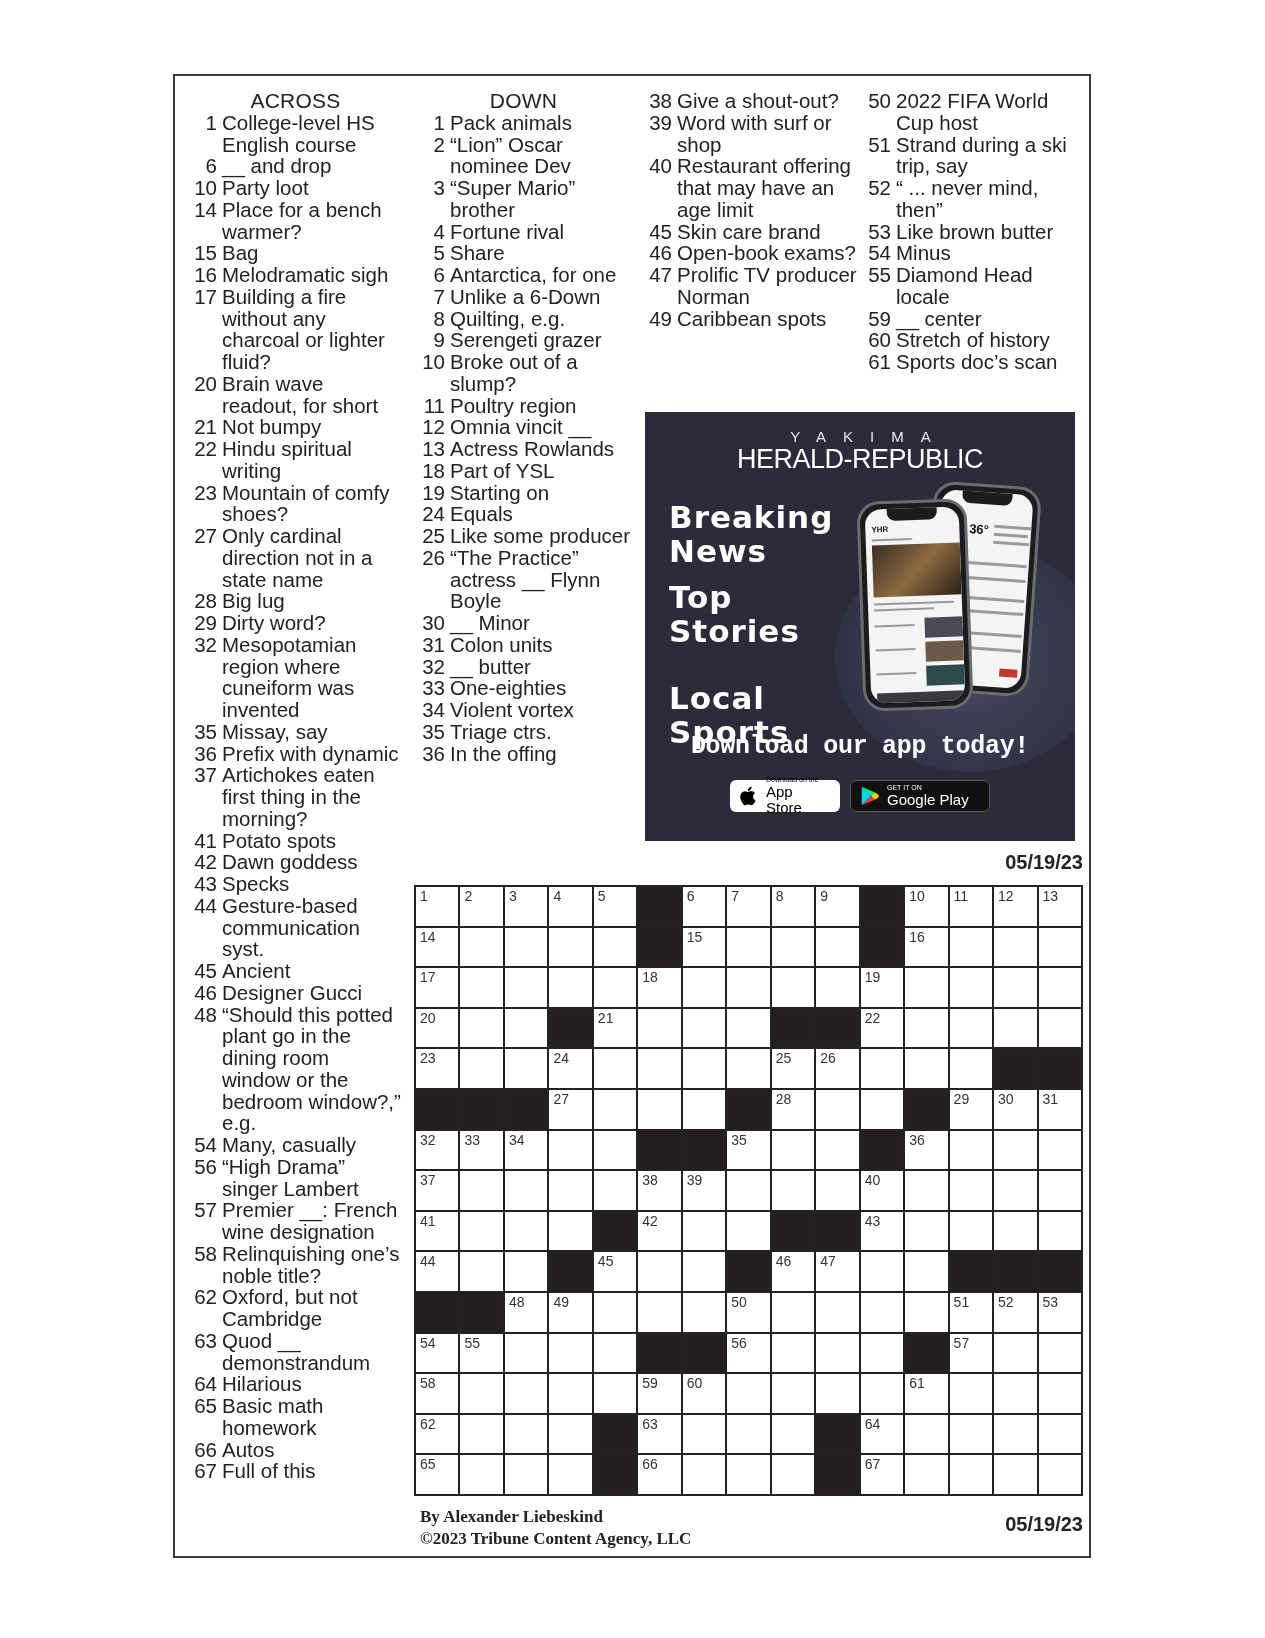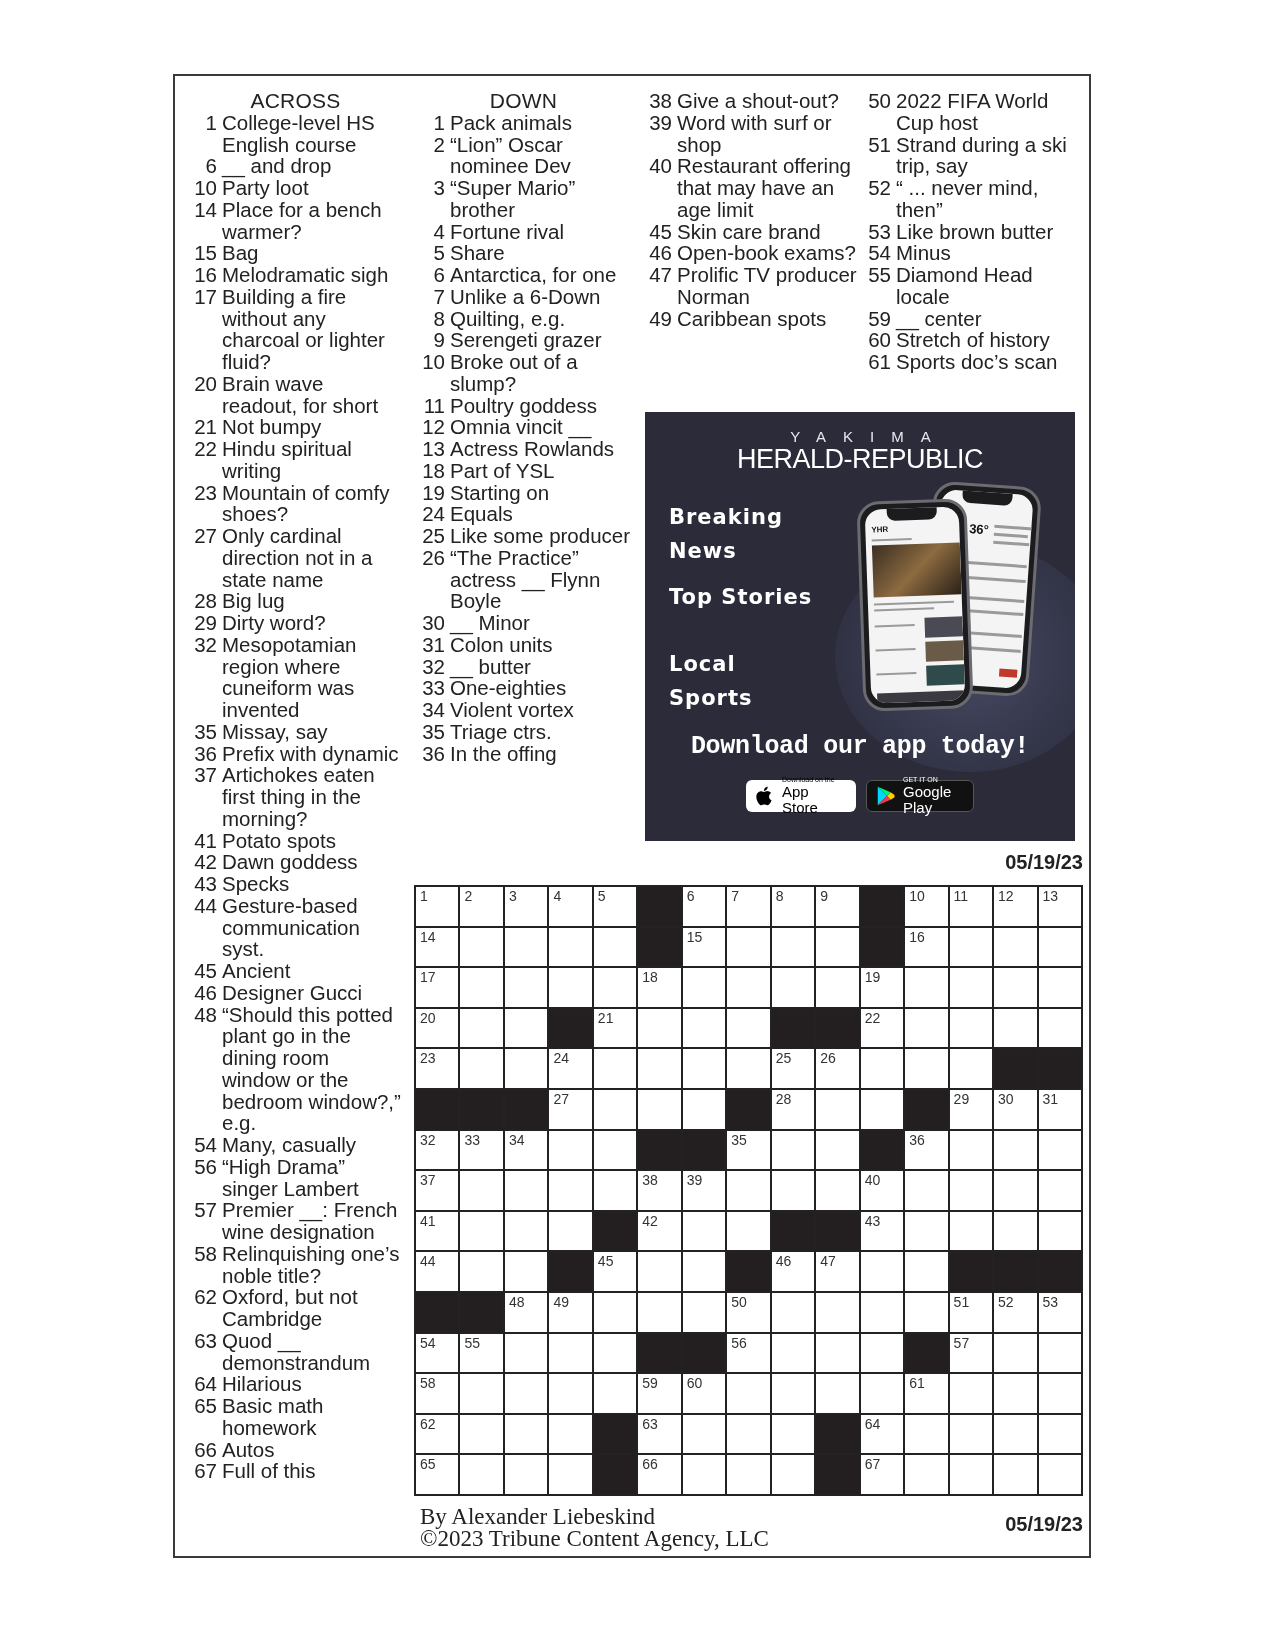--- a/index.html
+++ b/index.html
@@ -16,46 +16,46 @@
   #col-down { left: 416px; top: 90px; width: 215px; }
   #col-down2 { left: 643px; top: 90px; width: 215px; }
   #col-down3 { left: 862px; top: 90px; width: 225px; }
 
   .ad { position: absolute; left: 645px; top: 412px; width: 430px; height: 429px;
         background: #2b2b3a; color: #fff; overflow: hidden; }
   .ad .glow { position: absolute; left: 190px; top: 130px; width: 270px; height: 230px;
               border-radius: 50%; background: radial-gradient(circle, #474a63 0%, #34364a 60%, #2b2b3a 100%); }
   .ad .yakima { position: absolute; top: 16px; width: 100%; text-align: center; font-size: 15px; letter-spacing: 17px; padding-left: 18px; box-sizing: border-box; color: #e8e8ee; }
   .ad .masthead { position: absolute; top: 32px; width: 100%; text-align: center; font-size: 27px; font-weight: normal; letter-spacing: -0.5px; color: #fff; }
-  .ad .features { position: absolute; left: 24px; top: 88px; font-size: 21px; font-weight: bold; line-height: 34px; letter-spacing: 1px; font-family: "DejaVu Sans", sans-serif; }
+  .ad .features { position: absolute; left: 24px; top: 88px; font-size: 31px; font-weight: bold; line-height: 34px; letter-spacing: 1px; font-family: "DejaVu Sans", sans-serif; }
   .ad .features div { margin-bottom: 12px; }
   .ad .cta { position: absolute; top: 320px; width: 100%; text-align: center; font-size: 25px; font-weight: bold; font-family: Liberation Mono, monospace; letter-spacing: -0.3px; }
   .ad .badges { position: absolute; top: 368px; left: 0; width: 100%; display: flex; justify-content: center; gap: 10px; }
   .badge { display: flex; align-items: center; height: 32px; border-radius: 6px; padding: 0 8px; box-sizing: border-box; }
   .badge.apple { background: #fff; color: #000; width: 110px; }
-  .badge.google { background: #111; color: #fff; width: 108px; border: 1px solid #555; }
+  .badge.google { background: #111; color: #fff; width: 140px; border: 1px solid #555; }
   .badge .sm { font-size: 7px; line-height: 8px; }
   .badge .lg { font-size: 15px; line-height: 16px; }
   .badge .ico { width: 22px; height: 22px; margin-right: 6px; flex: none; }
 
   .phone { position: absolute; border-radius: 22px; background: #1c1c1f; border: 3px solid #6b6b70; box-sizing: border-box; }
   .phone .scr { position: absolute; left: 5px; top: 5px; right: 5px; bottom: 5px; background: #f4f4f4; border-radius: 16px; overflow: hidden; }
   .phone .notch { position: absolute; left: 50%; top: 5px; width: 50px; height: 12px; margin-left: -25px; background: #1c1c1f; border-radius: 0 0 8px 8px; }
   .line { position: absolute; height: 3px; background: #9a9a9a; }
   .thumb { position: absolute; background: #5a4a3a; }
 
   .date-top { position: absolute; right: 182px; top: 851px; font-size: 20px; font-weight: bold; }
   .grid { position: absolute; left: 414px; top: 885px; width: 669px; height: 611px;
           display: grid; grid-template-columns: repeat(15, 1fr); grid-template-rows: repeat(15, 1fr);
           border: 2.5px solid #222; box-sizing: border-box; background: #222; gap: 2px; }
   .cell { background: #fff; position: relative; }
   .cell.blk { background: #231f20; }
   .cell .n { position: absolute; left: 4px; top: 2px; font-size: 14px; color: #333; line-height: 15px; }
 
-  .byline { position: absolute; left: 420px; top: 1506px; font-family: "Liberation Serif", serif; font-weight: normal; font-size: 23px; line-height: 22px; color: #222; }
+  .byline { position: absolute; left: 420px; top: 1506px; font-family: "Liberation Serif", serif; font-weight: bold; font-size: 17px; line-height: 22px; color: #222; }
   .date-bottom { position: absolute; right: 182px; top: 1513px; font-size: 20px; font-weight: bold; }
 </style>
 </head>
 <body>
 
 <div class="frame"></div>
 
 <div class="col" id="col-across">
   <h2>ACROSS</h2>
   <div id="across-list">
@@ -240,21 +240,21 @@
       <div class="clue">
         <span class="num">9</span>
         <span class="txt">Serengeti grazer</span>
       </div>
       <div class="clue">
         <span class="num">10</span>
         <span class="txt">Broke out of a slump?</span>
       </div>
       <div class="clue">
         <span class="num">11</span>
-        <span class="txt">Poultry goddess</span>
+        <span class="txt">Poultry region</span>
       </div>
       <div class="clue">
         <span class="num">12</span>
         <span class="txt">Omnia vincit __</span>
       </div>
       <div class="clue">
         <span class="num">13</span>
         <span class="txt">Actress Rowlands</span>
       </div>
       <div class="clue">

